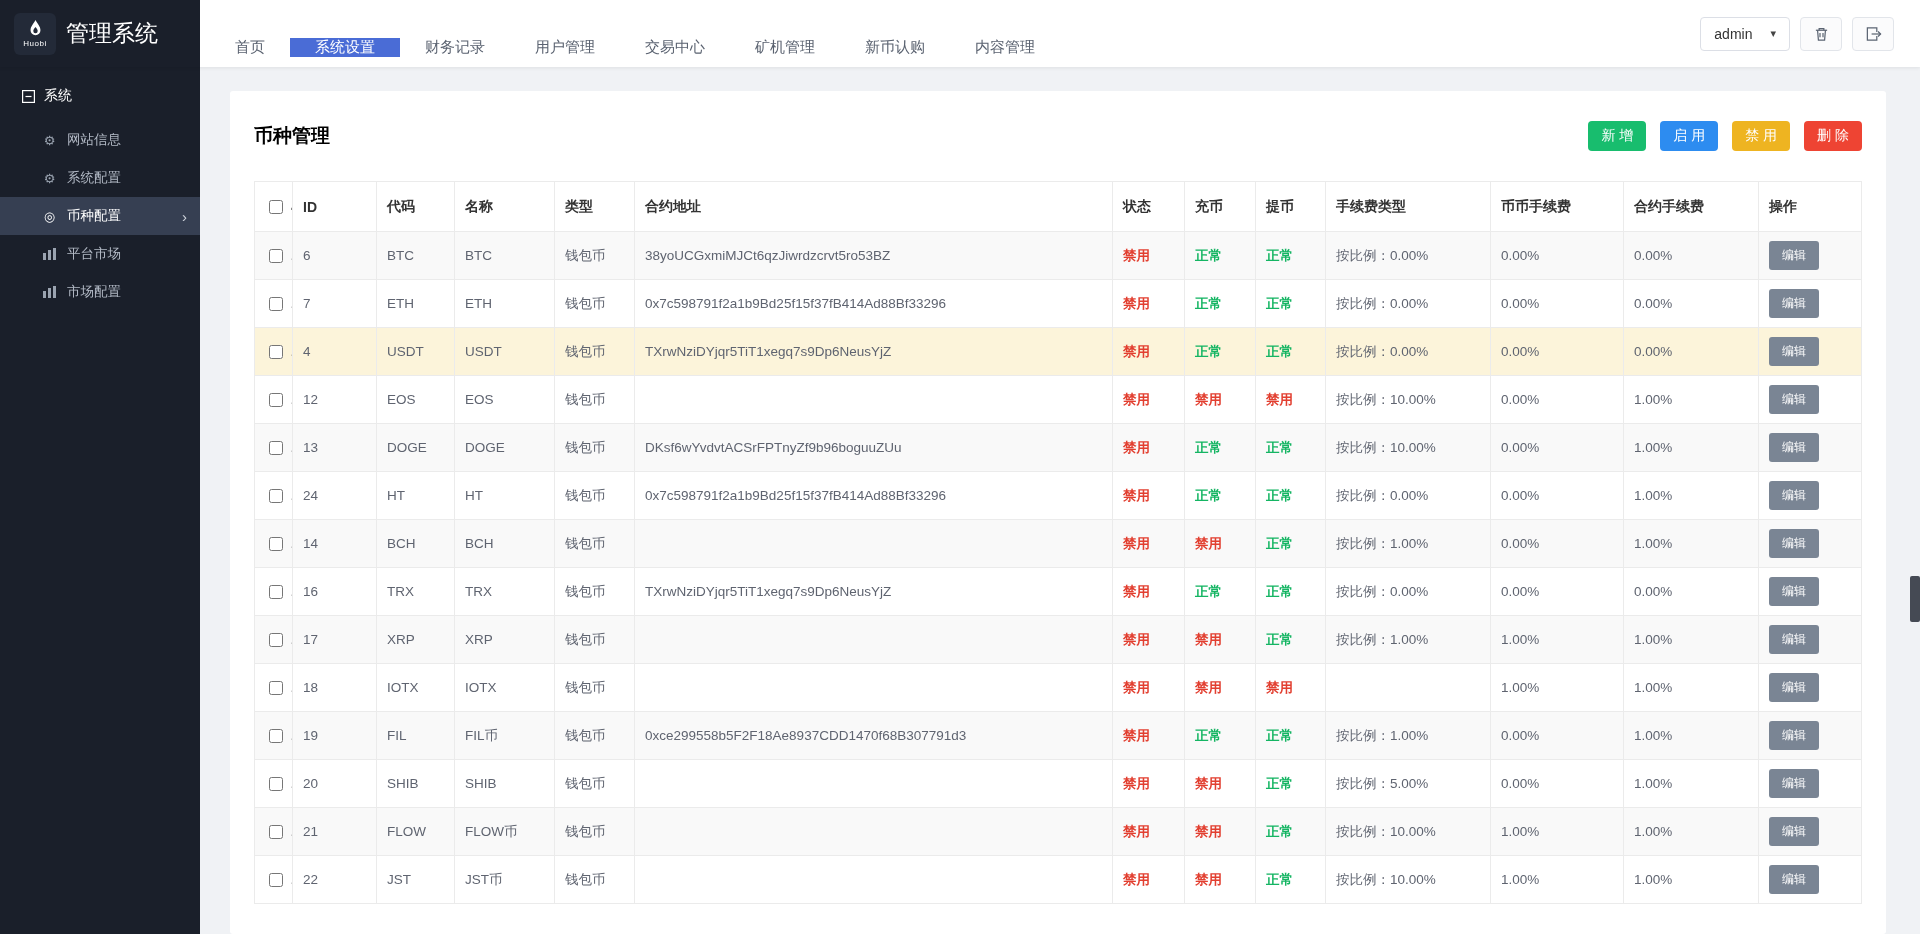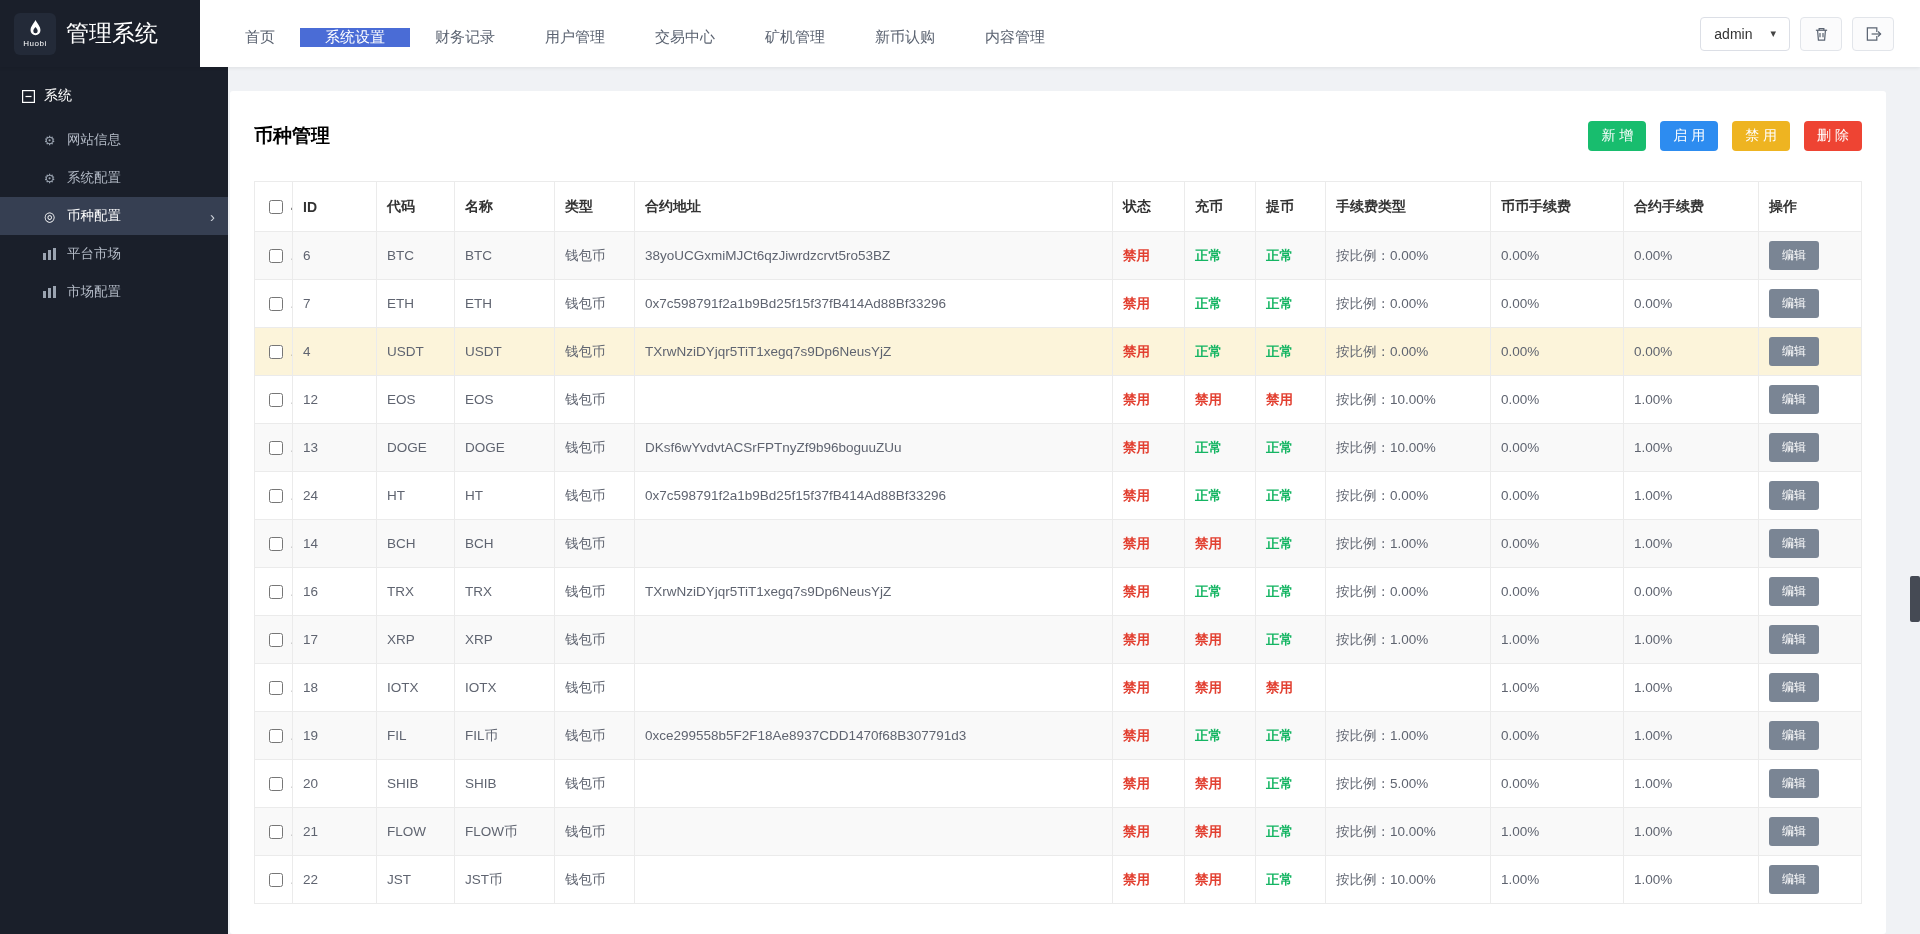--- a/index.html
+++ b/index.html
@@ -24,39 +24,39 @@
   .brand{
     width:200px;height:67px;background:var(--side-bg);
     display:flex;align-items:center;gap:10px;padding-left:14px;flex:none;
   }
   .logo-box{
     width:42px;height:42px;background:#232a38;border-radius:6px;
     display:flex;flex-direction:column;align-items:center;justify-content:center;gap:1px;flex:none;
   }
   .logo-text{color:#fff;font-size:8px;letter-spacing:.5px;}
   .brand-title{color:#fff;font-size:23px;font-weight:500;white-space:nowrap;}
-  .nav{flex:1;display:flex;align-items:flex-start;padding-left:20px;margin-top:28px;}
+  .nav{flex:1;display:flex;align-items:center;padding-left:10px;margin-top:28px;}
   .nav-item{
     padding:0 25px;display:flex;align-items:center;font-size:15px;color:#5a6270;
     cursor:pointer;white-space:nowrap;
   }
   .nav-item.active{background:var(--primary);color:#fff;}
   .top-right{display:flex;align-items:center;gap:10px;padding-right:26px;}
   .user-select{
     height:34px;border:1px solid #dcdfe6;border-radius:4px;background:#fff;
     display:flex;align-items:center;gap:18px;padding:0 13px;font-size:14px;color:#333;cursor:pointer;
   }
   .user-select .caret{font-size:11px;color:#444;}
   .icon-btn{
     width:42px;height:34px;border:1px solid #e2e5ea;border-radius:4px;background:#fbfbfc;
     display:flex;align-items:center;justify-content:center;color:#5b6472;cursor:pointer;padding:0;
   }
   
   .sidebar{
-    position:fixed;top:67px;left:0;bottom:0;width:228px;background:var(--side-bg);
+    position:fixed;top:67px;left:0;bottom:0;width:200px;background:var(--side-bg);
     color:#aeb6c2;z-index:10;
   }
   .side-section{
     display:flex;align-items:center;gap:9px;padding:20px 0 16px 22px;
     color:#fff;font-size:14px;cursor:pointer;
   }
   .side-item{
     height:38px;display:flex;align-items:center;gap:10px;padding-left:42px;
     font-size:13.5px;cursor:pointer;position:relative;color:#b3bac6;
   }

